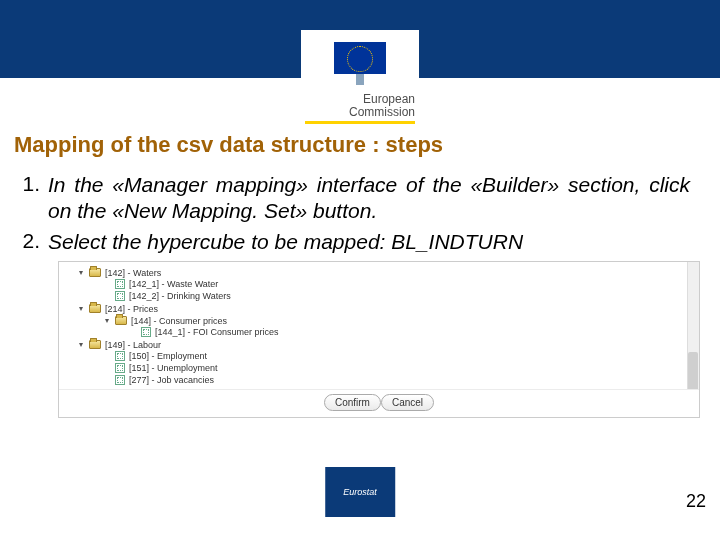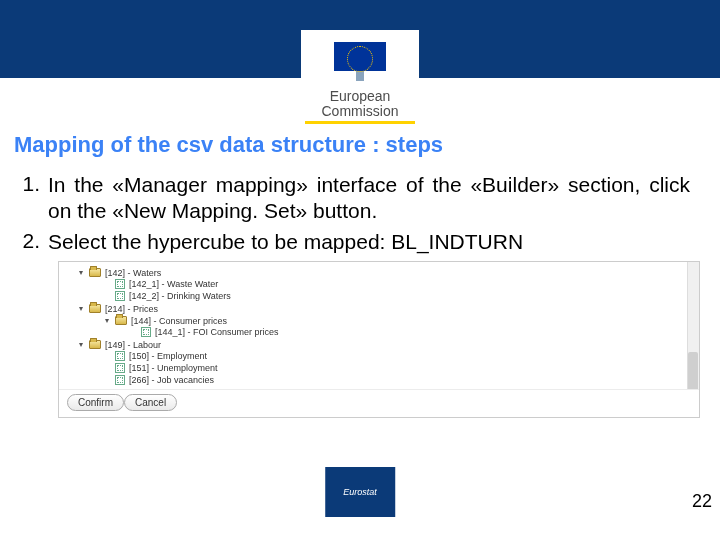--- a/index.html
+++ b/index.html
@@ -12,61 +12,61 @@
   .logo-box { position: relative; width: 110px; height: 92px; display: flex; flex-direction: column; align-items: center; }
   .flag {
     width: 52px; height: 34px; background: #003399; position: relative; margin-top: 10px;
   }
   .flag::after {
     content: ""; position: absolute; top: 4px; left: 50%;
     width: 26px; height: 26px; border-radius: 50%; border: 1.5px dotted #ffcc00;
     transform: translateX(-50%); box-sizing: border-box;
   }
   .pillar { width: 8px; height: 14px; background: #8aa4bd; margin-top: -2px; }
-  .logo-text { font-size: 14px; color: #4d4d4d; text-align: center; line-height: 1.1; margin-top: 8px; width: 100%; }
+  .logo-text { font-size: 12px; color: #4d4d4d; text-align: right; line-height: 1.1; margin-top: 8px; width: 100%; }
   .logo-underline { width: 100%; height: 3px; background: #ffd200; margin-top: 2px; }
 
   .logo-wrap { position: absolute; top: 30px; left: 50%; transform: translateX(-50%); background: #fff; padding: 2px 4px 0 4px; }
 
   .title {
-    font-size: 22px; font-weight: bold; margin: 54px 0 14px 14px; color: #3b82f6;
+    font-size: 22px; font-weight: bold; margin: 54px 0 14px 14px; color: #a16207;
   }
 
   .list { margin: 0 30px 0 16px; }
   .list-row { display: flex; margin-bottom: 4px; }
   .list-num { width: 32px; font-size: 21px; text-align: right; padding-right: 8px; }
-  .list-body { flex: 1; font-size: 21px; text-align: justify; line-height: 1.25; }
+  .list-body { flex: 1; font-size: 21px; text-align: justify; line-height: 1.25; font-style: italic; }
 
   .tree-panel {
     margin: 6px 20px 0 58px; border: 1px solid #ccc; font-size: 9px; color: #333;
     background: #fff;
   }
   .tree-scroll { max-height: 160px; overflow: hidden; padding: 4px 6px 2px 6px; position: relative;}
   ul.tree { list-style: none; padding-left: 12px; }
   ul.tree ul { list-style: none; padding-left: 26px; }
   ul.tree li { margin: 1px 0; white-space: nowrap; }
   .node { display: inline-flex; align-items: center; gap: 4px; }
   .tw { display: inline-block; width: 8px; height: 8px; line-height: 8px; text-align: center; font-size: 8px; color: #555; }
   .folder-icon { display:inline-block; width:12px; height:9px; background: linear-gradient(#f6e7a1,#d8b84b); border:1px solid #a0802a; border-radius:1px; position:relative; }
   .folder-icon::before { content:""; position:absolute; top:-3px; left:0; width:5px; height:3px; background:#d8b84b; border:1px solid #a0802a; border-bottom:none; border-radius:1px 1px 0 0;}
   .cube-icon { display:inline-block; width:10px; height:10px; background:#fff; border:1px solid #6a8; position:relative;}
   .cube-icon::before{content:"";position:absolute;inset:1px;border:1px dotted #6a8;}
 
   .scrollbar-track { position:absolute; right:0; top:0; bottom:0; width:12px; background:#f0f0f0; border-left:1px solid #ddd;}
   .scrollbar-thumb { position:absolute; right:1px; width:10px; height:40px; top:90px; background:#cfcfcf; border-radius:2px;}
 
   .btnbar {
-    display:flex; justify-content:flex-start; padding:4px 8px 6px 8px; border-top:1px solid #ececec;
+    display:flex; justify-content:center; padding:4px 8px 6px 8px; border-top:1px solid #ececec;
   }
   .btn {
     font-size: 10px; padding: 2px 10px; border: 1px solid #aaa; border-radius: 10px;
     background: linear-gradient(#ffffff,#eaeaea); color:#333; cursor:pointer;
   }
 
-  .page-num { position: absolute; right: 8px; bottom: 28px; font-size: 18px; }
+  .page-num { position: absolute; right: 14px; bottom: 28px; font-size: 18px; }
 
   .footer-badge {
     position: absolute; bottom: 23px; left: 50%; transform: translateX(-50%);
     background: #0b3a78; color: #fff; font-size: 9px; font-style: italic;
     padding: 20px 18px;
   }
 </style>
 </head>
 <body>
 
@@ -143,21 +143,21 @@
                 <span>[150] - Employment</span>
               </span></li>
             <li><span class="node">
                 <span class="tw"></span>
                 <span class="cube-icon"></span>
                 <span>[151] - Unemployment</span>
               </span></li>
             <li><span class="node">
                 <span class="tw"></span>
                 <span class="cube-icon"></span>
-                <span>[266] - Job vacancies</span>
+                <span>[277] - Job vacancies</span>
               </span></li>
           </ul></li>
       </ul>
     <div class="scrollbar-track">
       <div class="scrollbar-thumb"></div>
     </div>
   </div>
   <div class="btnbar">
     <button class="btn">Confirm</button>
     <button class="btn">Cancel</button>

